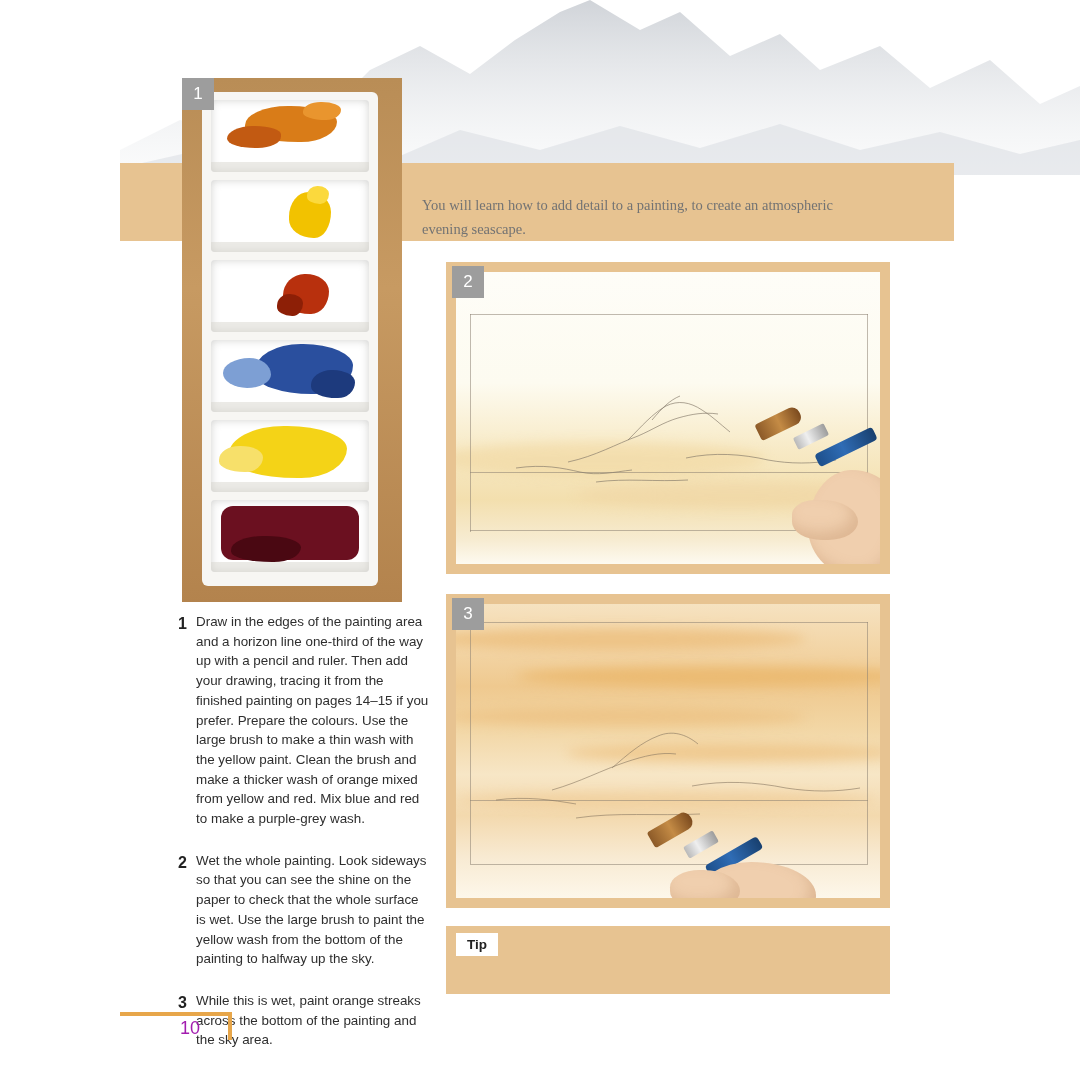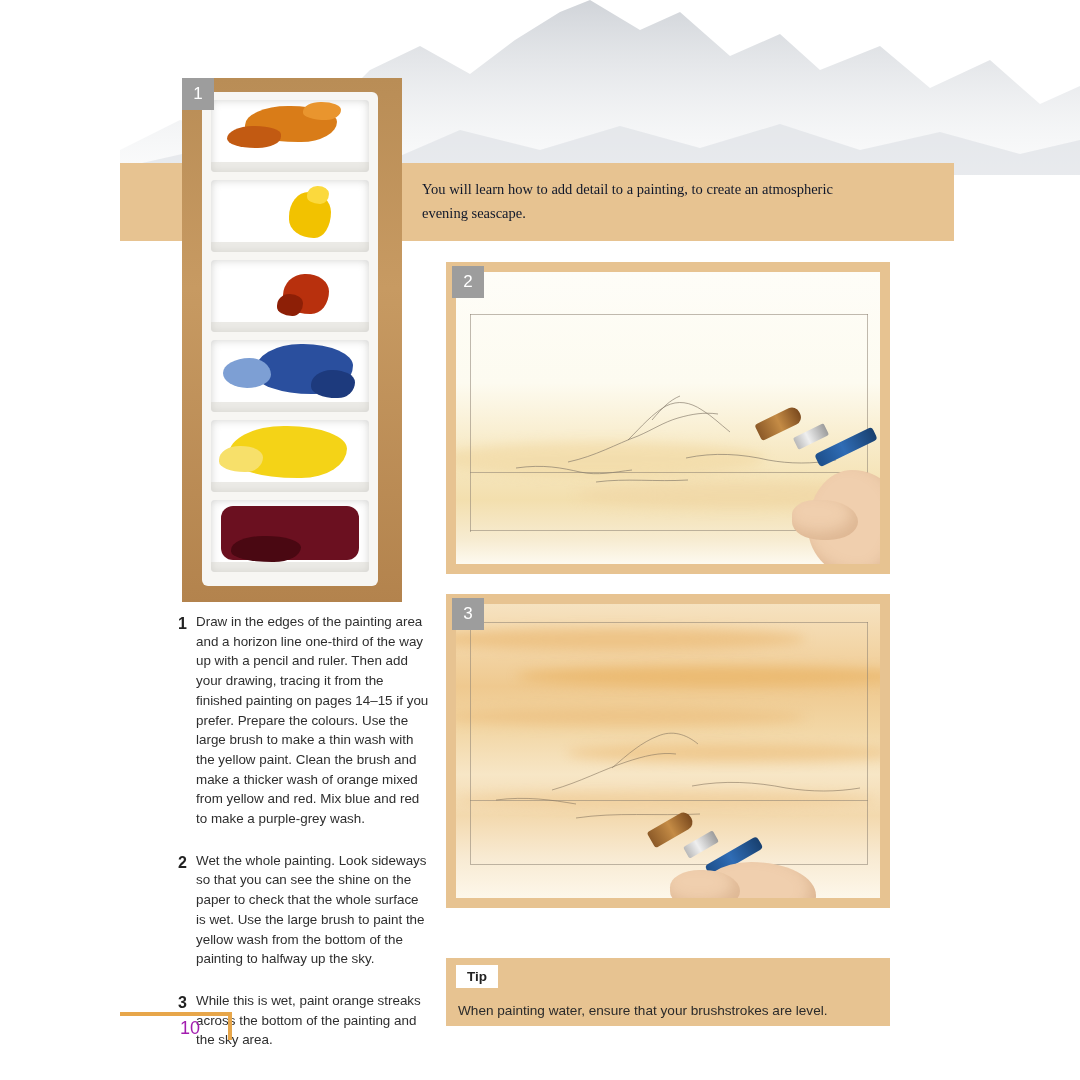--- a/index.html
+++ b/index.html
@@ -61,26 +61,26 @@
   .doc-subtitle {
     font-family: "Liberation Sans", sans-serif;
     font-size: 23px;
     font-weight: 400;
     color: #4a4a4a;
     letter-spacing: 0.3px;
     margin: 14px 0 0 2px;
   }
   .intro-text {
     position: absolute;
-    left: 422px; top: 178px;
+    left: 422px; top: 194px;
     width: 450px;
     font-family: "Liberation Serif", serif;
     font-size: 14.5px;
     line-height: 1.65;
-    color: #0f172a;
+    color: #737373;
   }
 
   
   .palette-photo {
     position: absolute;
     left: 182px; top: 78px;
     width: 220px; height: 524px;
     background: linear-gradient(180deg,#b98d56 0%, #c79a62 40%, #b3834d 100%);
     box-shadow: 0 0 0 0 rgba(0,0,0,0);
     overflow: hidden;
@@ -216,21 +216,20 @@
     background: linear-gradient(90deg,#8c5a28,#c48b45 50%,#7b4a1e);
     border-radius: 3px 8px 8px 3px;
   }
 
   
   .tip-box {
     position: absolute;
     left: 446px; top: 926px;
     width: 444px; height: 68px;
     background: #e7c391;
-    margin-top: 32px;
   }
   .tip-label {
     position: absolute;
     left: 10px; top: 7px;
     background: #ffffff;
     color: #222;
     font-family: "Liberation Sans", sans-serif;
     font-size: 13.5px;
     font-weight: 700;
     padding: 4px 11px;
@@ -397,20 +396,19 @@
       <div class="brush-tip" style="left:192px; top:216px; width:46px; height:18px; transform:rotate(-30deg);"></div>
       <div class="brush-ferrule" style="left:228px; top:234px; width:34px; height:13px; transform:rotate(-30deg);"></div>
       <div class="brush-handle" style="left:248px; top:246px; width:60px; height:14px; transform:rotate(-30deg);"></div>
       <div class="hand" style="left:240px; top:258px; width:120px; height:70px;"></div>
       <div class="hand" style="left:214px; top:266px; width:70px; height:40px; border-radius:45% 55% 50% 50%;"></div>
     </div>
   </div>
 
   <div class="tip-box">
     <div class="tip-label">Tip</div>
-    <div class="tip-text">When painting water, ensure that your brushstrokes are level.</div>
   </div>
 
   <div class="footer-rule"></div>
   <div class="footer-tick"></div>
   <div class="page-num">10</div>
 
 </div>
 
 </body></html>

